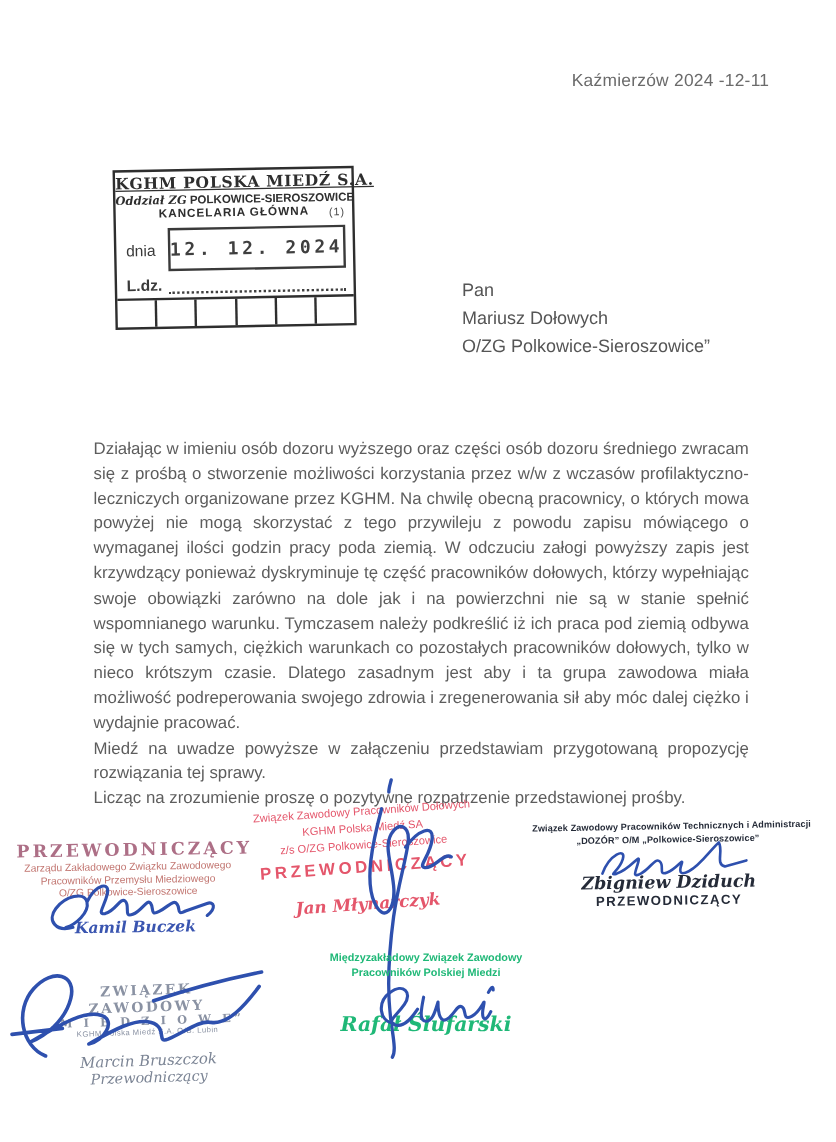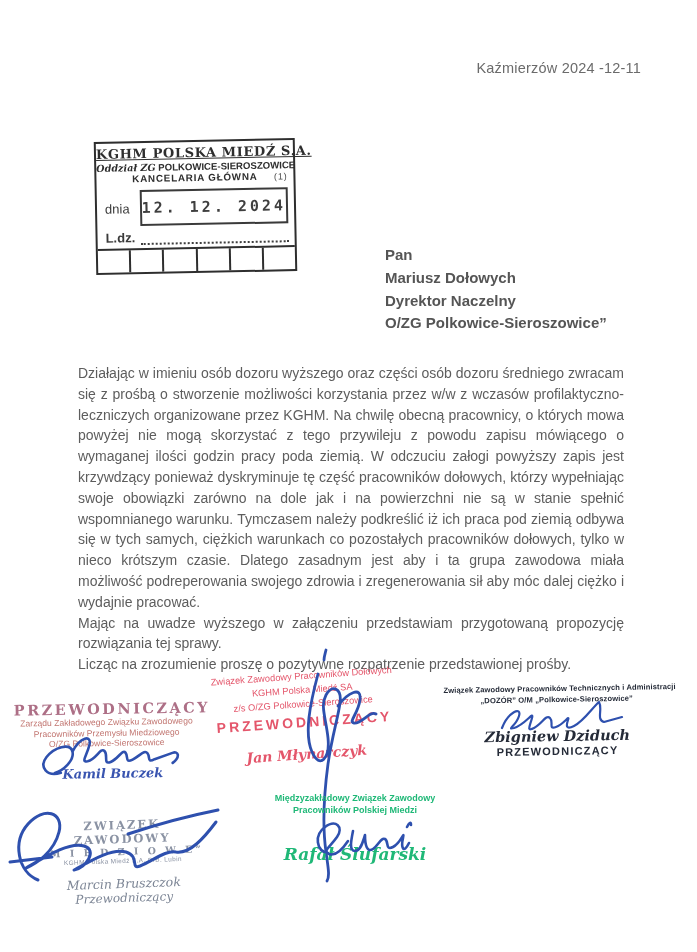--- a/index.html
+++ b/index.html
@@ -42,22 +42,22 @@
   }
   .rs-ldz-row { display:flex; align-items:flex-end; margin:4px 6px 3px 8px; }
   .rs-ldz-label { font-size:13px; font-weight:bold; color:#3a3a3a; }
   .rs-ldz-dots { flex:1; border-bottom:2px dotted #3f3f3f; height:11px; margin-left:5px; }
   .rs-cells { display:flex; border-top:2px solid #2e2e2e; height:24px; }
   .rs-cells .cell { flex:1; border-right:2px solid #2e2e2e; }
   .rs-cells .cell:last-child { border-right:none; }
 
   
   .addressee {
-    position:absolute; left:385px; top:244px;
-    font-size:15px; font-weight:bold; color:#555555; line-height:1.52;
+    position:absolute; left:385px; top:232px;
+    font-size:15px; font-weight:normal; color:#555555; line-height:1.52;
   }
 
   
   .letter-body {
     position:absolute; left:78px; top:363px; width:546px;
     font-size:14px; line-height:20.8px; color:#5d5d5d; text-align:justify;
   }
   .letter-body p { margin:0; }
 
   
@@ -148,27 +148,26 @@
         <span class="cell"></span>
       <span class="cell"></span>
         <span class="cell"></span>
         <span class="cell"></span>
     </div>
   </div>
 
   <div class="addressee">
     <div>Pan</div>
     <div>Mariusz Dołowych</div>
-    <div>Dyrektor Naczelny</div>
     <div>O/ZG Polkowice-Sieroszowice”</div>
   </div>
 
   <div class="letter-body">
     <p>Działając w imieniu osób dozoru wyższego oraz części osób  dozoru średniego zwracam się z prośbą o stworzenie możliwości korzystania przez w/w z wczasów profilaktyczno-leczniczych organizowane przez KGHM. Na chwilę obecną pracownicy, o których mowa powyżej nie mogą skorzystać z tego przywileju z powodu zapisu mówiącego o wymaganej ilości godzin pracy poda ziemią. W odczuciu załogi powyższy zapis  jest krzywdzący ponieważ dyskryminuje tę część pracowników dołowych, którzy wypełniając swoje obowiązki zarówno na dole jak i na powierzchni  nie są w stanie spełnić wspomnianego warunku. Tymczasem należy podkreślić iż ich praca pod ziemią odbywa się w tych samych, ciężkich warunkach co pozostałych pracowników dołowych, tylko w nieco krótszym czasie. Dlatego zasadnym jest aby i ta grupa zawodowa miała możliwość podreperowania swojego zdrowia i zregenerowania sił aby móc dalej ciężko i wydajnie pracować.</p>
-    <p>Mając na uwadze wyższego w załączeniu przedstawiam przygotowaną propozycję rozwiązania tej sprawy.</p>
+    <p>Miedź na uwadze powyższe w załączeniu przedstawiam przygotowaną propozycję rozwiązania tej sprawy.</p>
     <p>Licząc na zrozumienie proszę o pozytywne rozpatrzenie przedstawionej prośby.</p>
   </div>
 
   <div class="stamp stamp-red">
     <div class="s-title">PRZEWODNICZĄCY</div>
     <div class="s-line">Zarządu Zakładowego Związku Zawodowego</div>
     <div class="s-line">Pracowników Przemysłu Miedziowego</div>
     <div class="s-line">O/ZG Polkowice-Sieroszowice</div>
     <svg class="sig sig-buczek" width="150" height="58" viewBox="0 0 150 58">
       <path stroke-width="2.6" d="M26 44 C12 48 4 38 12 28 C20 18 36 14 38 23 C40 32 28 42 20 44 M38 23 C46 8 58 6 55 17 C52 28 46 34 53 33 C62 31 66 19 70 23 C74 27 68 37 76 34 C84 31 88 21 91 25 C94 29 90 36 98 32 C106 28 110 22 113 26 C116 30 112 36 120 32 L138 26 C144 24 146 30 138 36"></path>

